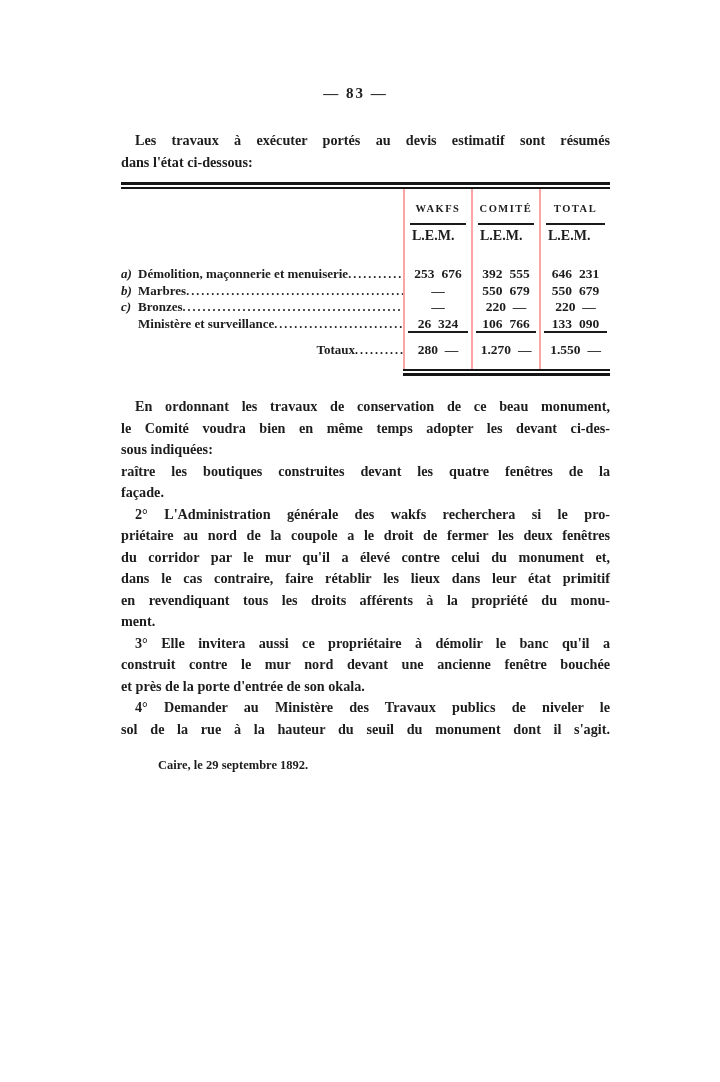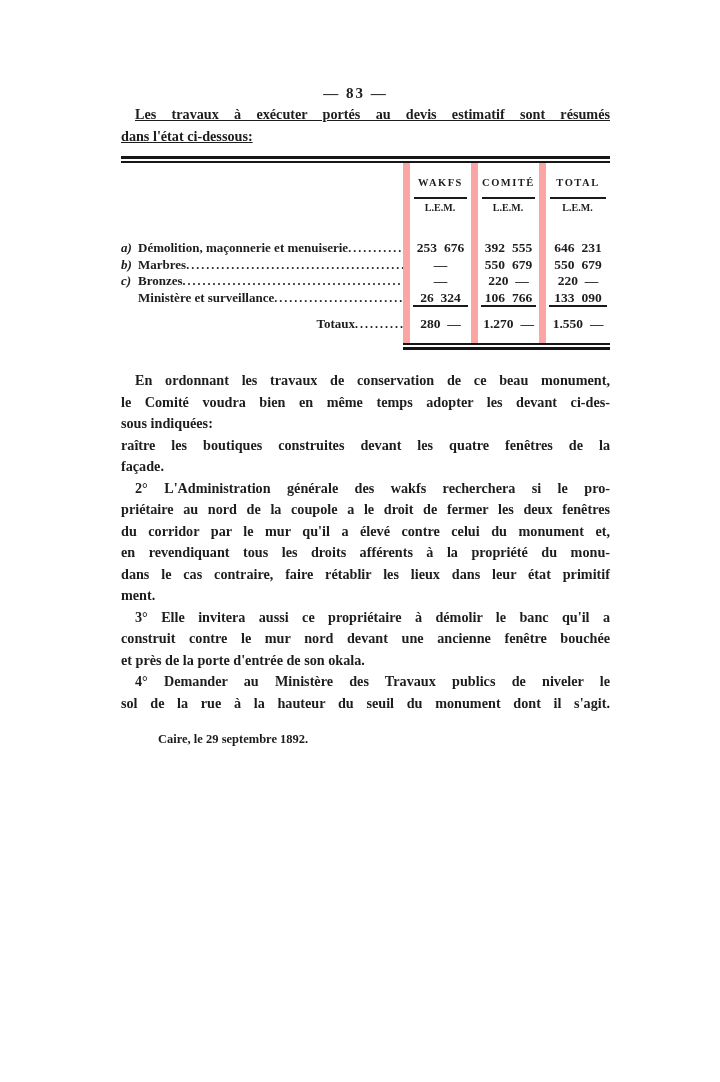--- a/index.html
+++ b/index.html
@@ -12,44 +12,44 @@
   .sheet{width:720px;height:836px;position:relative;}
   .content{margin-left:121px;width:489px;}
 
   
   .pageno{
     padding-top:85px;height:19px;text-align:center;margin-left:-20px;
     font-size:15px;letter-spacing:2px;
   }
 
   
-  .intro{text-decoration:underline;}
+  .intro{margin-top:26px;}
   .paras{margin-top:20px;}
   .bl{
     font-size:14.2px;line-height:21.5px;height:21.5px;white-space:normal;
     text-align:justify;
   }
   .jl{text-align-last:justify;}
   .sl{text-align:left;text-align-last:left;}
   .first{text-indent:14px;}
 
   
   .dtable{margin-top:9px;width:489px;}
   .drule{height:2px;border-top:3px solid #161616;border-bottom:2px solid #161616;}
   .drule.bottom{margin-left:282px;width:207px;border-top-width:2px;border-bottom-width:3px;}
   .grid{
     display:grid;
     grid-template-columns:282px 68px 68px 71px;
     grid-template-rows:72px 70px 38px;
   }
   .cell{box-sizing:border-box;overflow:hidden;}
-  .num{border-left:7px solid #fca5a5;text-align:center;}
+  .num{border-left:2px solid #fca5a5;text-align:center;}
   .htitle{margin-top:14px;font-size:10.5px;letter-spacing:1.5px;text-align:center;}
   .hline{width:86%;margin:9px auto 0;border-top:2px solid #1a1a1a;}
-  .hunits{display:flex;justify-content:center;padding:3px 8px 0 7px;font-size:10px;}
+  .hunits{display:flex;justify-content:flex-start;padding:3px 8px 0 7px;font-size:14px;}
   .labels{padding-top:5px;}
   .lrow{display:flex;align-items:baseline;font-size:13px;line-height:16.5px;height:16.5px;}
   .pfx{width:17px;flex:0 0 17px;font-style:italic;}
   .dots{flex:1;overflow:hidden;white-space:nowrap;letter-spacing:2px;font-size:12px;}
   .dots::after{content:"..................................................................................";}
   .vcol{padding-top:5px;}
   .vrow{font-size:13.5px;line-height:16.5px;height:16.5px;word-spacing:3.5px;}
   .midline{width:90%;margin:0 auto;border-top:2px solid #1a1a1a;}
   .tval{padding-top:9px;font-size:13.5px;word-spacing:3.5px;}
   .totrow{display:flex;justify-content:flex-end;align-items:center;height:38px;font-size:13px;}
@@ -174,22 +174,22 @@
       <div class="bl jl first">En ordonnant les travaux de conservation de ce beau monument,</div>
       <div class="bl jl">le Comité voudra bien en même temps adopter les devant ci-des-</div>
       <div class="bl sl">sous indiquées:</div>
 
       <div class="bl jl">raître les boutiques construites devant les quatre fenêtres de la</div>
       <div class="bl sl">façade.</div>
 
       <div class="bl jl first">2° L'Administration générale des wakfs recherchera si le pro-</div>
       <div class="bl jl">priétaire au nord de la coupole a le droit de fermer les deux fenêtres</div>
       <div class="bl jl">du corridor par le mur qu'il a élevé contre celui du monument et,</div>
+      <div class="bl jl">dans le cas contraire, faire rétablir les lieux dans leur état primitif</div>
       <div class="bl jl">en revendiquant tous les droits afférents à la propriété du monu-</div>
-      <div class="bl jl">dans le cas contraire, faire rétablir les lieux dans leur état primitif</div>
       <div class="bl sl">ment.</div>
 
       <div class="bl jl first">3° Elle invitera aussi ce propriétaire à démolir le banc qu'il a</div>
       <div class="bl jl">construit contre le mur nord devant une ancienne fenêtre bouchée</div>
       <div class="bl sl">et près de la porte d'entrée de son okala.</div>
 
       <div class="bl jl first">4° Demander au Ministère des Travaux publics de niveler le</div>
       <div class="bl jl">sol de la rue à la hauteur du seuil du monument dont il s'agit.</div>
     </div>
 

